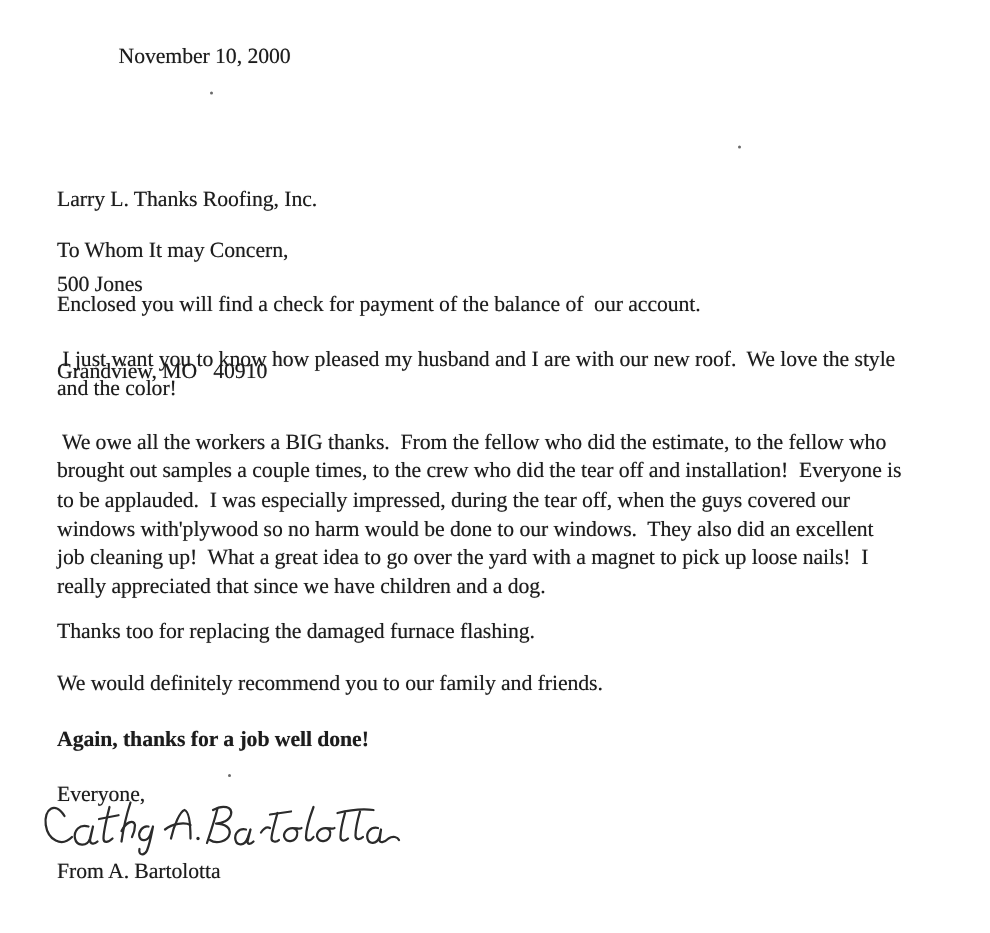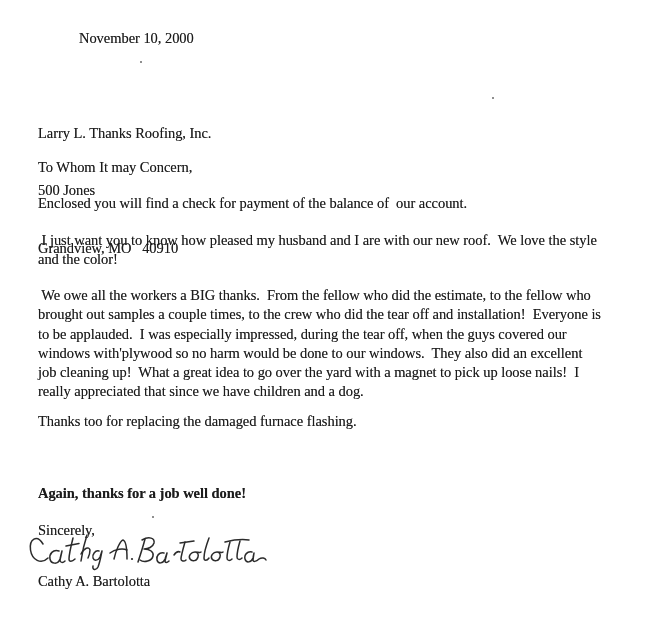--- a/index.html
+++ b/index.html
@@ -70,23 +70,24 @@
   <div class="abs para para-1">Enclosed you will find a check for payment of the balance of  our account.</div>
   <div class="abs para para-2"> I just want you to know how pleased my husband and I are with our new roof.  We love the style
 and the color!</div>
   <div class="abs para para-3"> We owe all the workers a BIG thanks.  From the fellow who did the estimate, to the fellow who
 brought out samples a couple times, to the crew who did the tear off and installation!  Everyone is
 to be applauded.  I was especially impressed, during the tear off, when the guys covered our
 windows with'plywood so no harm would be done to our windows.  They also did an excellent
 job cleaning up!  What a great idea to go over the yard with a magnet to pick up loose nails!  I
 really appreciated that since we have children and a dog.</div>
   <div class="abs para para-4">Thanks too for replacing the damaged furnace flashing.</div>
+  <div class="abs para para-5">We would definitely recommend you to our family and friends.</div>
   <div class="abs para para-6">Again, thanks for a job well done!</div>
 
-  <div class="abs closing">Sincerely,</div>
+  <div class="abs closing">Everyone,</div>
 
   <div class="signature-wrap" aria-label="Cathy A. Bartolotta signature">
     <svg viewBox="0 0 245 44">
       <g fill="none" stroke="#2b2b2b" stroke-width="1.5" stroke-linecap="round" stroke-linejoin="round">
 
         <path d="M15,14 C9,4 1,9 2.5,20 C4,30 13,35 20,28"></path>
 
         <path d="M31,21 c-6,-2 -10,3 -9,8 c1,5 8,6 10,0 l2,-8 l-2,9 c0,3 3,3 5,1"></path>
 
         <path d="M45,8 c-2,8 -4,17 -4,21 c0,3 3,3 6,0"></path>
@@ -121,19 +122,19 @@
         <path d="M212,11 c-2,7 -3,13 -3,16 c0,3 3,3 5,1"></path>
 
         <path d="M224,22 c-5,-1 -8,3 -7,7 c1,4 6,4 8,-1 l1,-5 l-1,7 c0,2 3,2 6,-1 c3,-2 6,-1 7,1"></path>
 
         <path d="M152,13 l14,-2"></path>
         <path d="M197,12 c8,-2 17,-3 24,-2"></path>
       </g>
     </svg>
   </div>
 
-  <div class="abs typed-name">Cathy A. Bartolotta</div>
+  <div class="abs typed-name">From A. Bartolotta</div>
 
   <div class="speck speck-1"></div>
   <div class="speck speck-2"></div>
   <div class="speck speck-3"></div>
 
 </div>
 
 </body></html>

